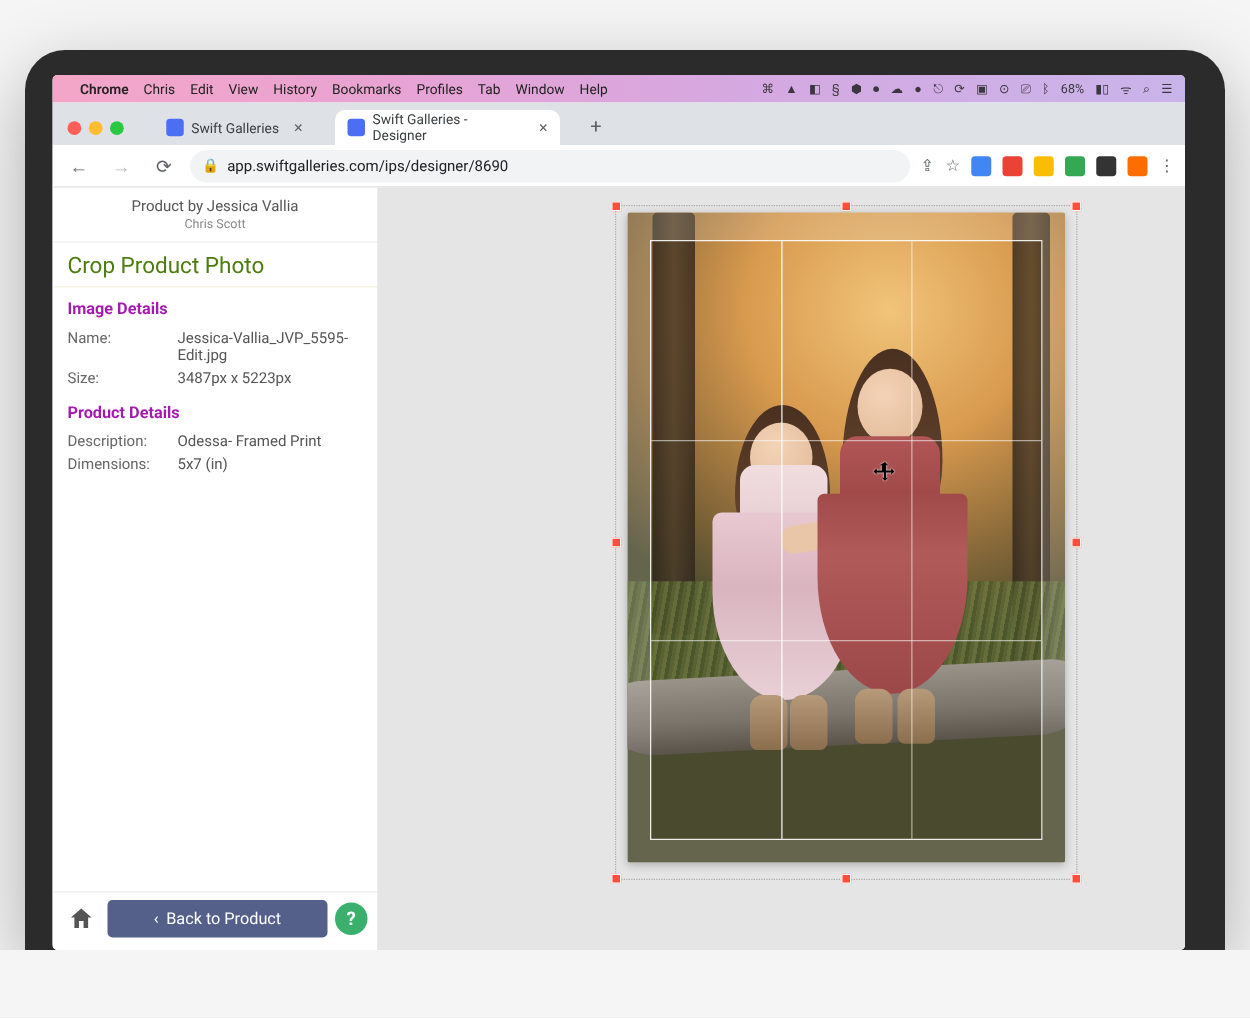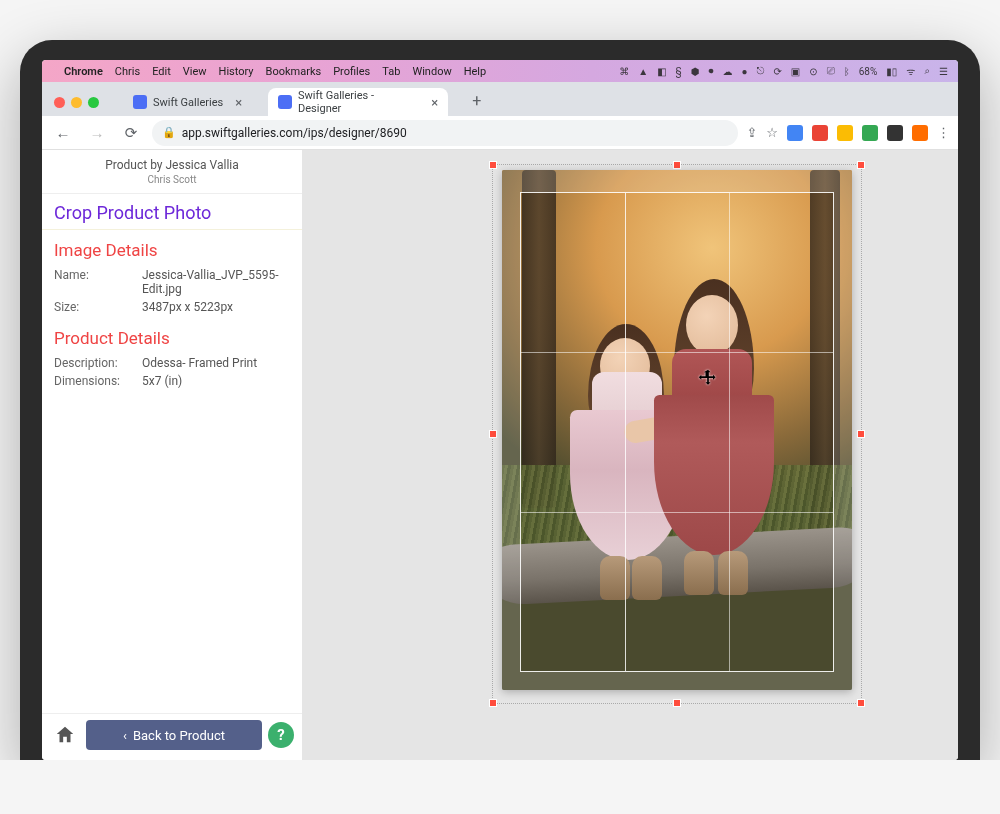--- a/index.html
+++ b/index.html
@@ -1,17 +1,17 @@
 <!DOCTYPE html>
 <html><head>
 <meta charset="utf-8">
 <style>
   * { box-sizing: border-box; margin: 0; padding: 0; font-family: -apple-system, BlinkMacSystemFont, "Segoe UI", Roboto, Helvetica, Arial, sans-serif; }
   body { background: #f5f5f5; display: flex; justify-content: center; align-items: flex-start; padding-top: 40px; }
-  .laptop { width: 960px; background: #2b2b2b; border-radius: 32px 32px 0 0; padding: 20px 22px 0 22px; box-shadow: 0 20px 60px rgba(0,0,0,0.3); position: relative; }
+  .laptop { width: 960px; background: #2b2b2b; border-radius: 32px 32px 0 0; padding: 20px 32px 0 22px; box-shadow: 0 20px 60px rgba(0,0,0,0.3); position: relative; }
   .laptop-base { position: absolute; left: -40px; right: -40px; bottom: -40px; height: 40px; background: linear-gradient(180deg,#3a3a3a 0%,#222 60%,#111 100%); border-radius: 0 0 40px 40px / 0 0 20px 20px; }
   .screen { background: #fff; border-radius: 4px; overflow: hidden; height: 700px; display: flex; flex-direction: column; }
   
   .menubar { height: 22px; background: linear-gradient(90deg,#f4a6c7 0%,#e8a3d4 30%,#d5a8e0 60%,#c9b4ea 100%); display: flex; align-items: center; padding: 0 10px; font-size: 11px; color: #222; gap: 12px; }
   .apple { font-size: 13px; }
   .menubar .bold { font-weight: 600; }
   .menubar-right { margin-left: auto; display: flex; gap: 9px; align-items: center; font-size: 10px; }
   .menubar-right span { opacity: .85; }
   
   .tabstrip { background: #dee1e6; height: 34px; display: flex; align-items: flex-end; padding: 6px 8px 0 8px; gap: 16px; }
@@ -31,22 +31,22 @@
   .omnibox .lock { font-size: 11px; color: #5f6368; }
   .tbicons { display: flex; gap: 9px; align-items: center; color: #5f6368; font-size: 13px; }
   .tbicons span { cursor: pointer; }
   .ext { width: 16px; height: 16px; border-radius: 3px; display: inline-block; }
   
   .app { flex: 1; display: flex; background: #e5e5e5; overflow: hidden; }
   .sidebar { width: 260px; background: #fff; display: flex; flex-direction: column; }
   .side-header { text-align: center; padding: 8px 6px; border-bottom: 1px solid #eee; }
   .side-header .ph { font-size: 12px; color: #555; }
   .side-header .sub { font-size: 10px; color: #888; margin-top: 2px; }
-  .side-title { font-size: 18px; color: #6d28d9; padding: 8px 12px 6px; border-bottom: 1px solid #c7b84a33; }
-  .section-h { font-size: 17px; font-weight: 400; color: #ef4444; padding: 10px 12px 4px; }
+  .side-title { font-size: 18px; color: #4d7c0f; padding: 8px 12px 6px; border-bottom: 1px solid #c7b84a33; }
+  .section-h { font-size: 13px; font-weight: 700; color: #a21caf; padding: 10px 12px 4px; }
   .kv { display: grid; grid-template-columns: 82px 1fr; gap: 4px 6px; padding: 4px 12px; font-size: 12px; color: #555; }
   .kv .k { color: #666; }
   .spacer { flex: 1; }
   .status-row { display: flex; align-items: center; gap: 8px; padding: 8px 10px; border-top: 1px solid #eee; }
   .status-ok { width: 20px; height: 20px; border: 2px solid #34a853; border-radius: 50%; position: relative; flex-shrink: 0; }
   .status-ok::after { content: ""; position: absolute; left: 4px; top: 5px; width: 8px; height: 4px; border-left: 2px solid #34a853; border-bottom: 2px solid #34a853; transform: rotate(-45deg); }
   .status-text { font-size: 11px; color: #777; text-align: center; flex: 1; line-height: 1.2; }
   .apply-crop { display: flex; flex-direction: column; align-items: center; justify-content: center; width: 56px; height: 38px; border: 1px solid #ccc; border-radius: 4px; font-size: 9px; color: #555; cursor: pointer; gap: 2px; }
   .apply-crop svg { width: 14px; height: 14px; }
   .bottom-row { display: flex; align-items: center; gap: 6px; padding: 6px 8px 10px; border-top: 1px solid #eee; }

